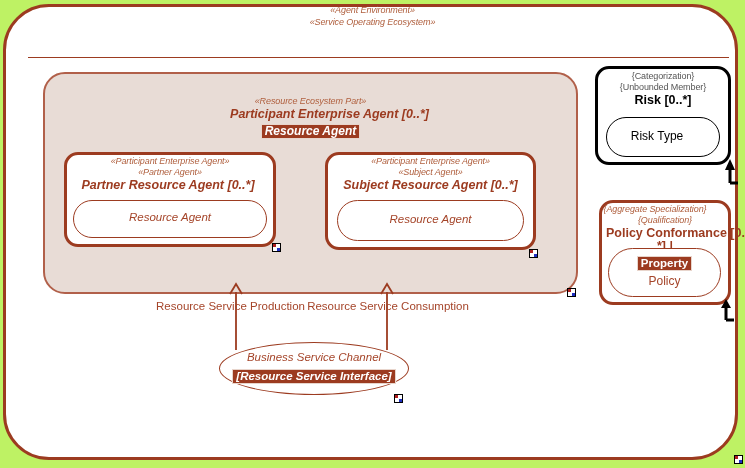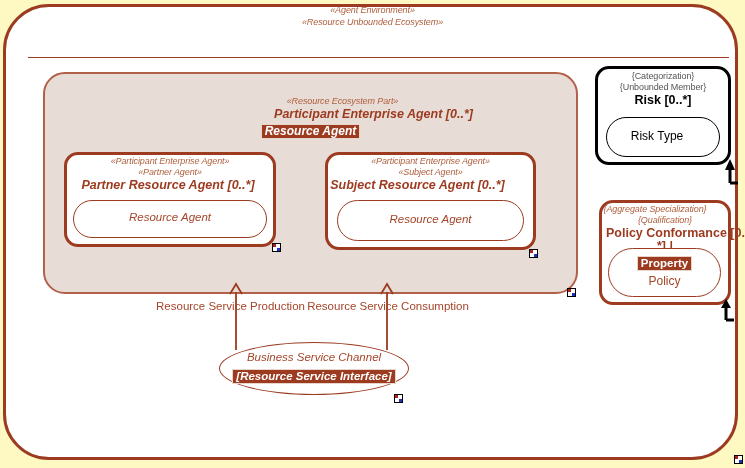--- a/index.html
+++ b/index.html
@@ -7,21 +7,21 @@
     padding: 0;
     background: #ffffff;
   }
   body {
     font-family: "Liberation Sans", sans-serif;
   }
   #canvas {
     position: relative;
     width: 745px;
     height: 468px;
-    background: #fef9c3;
+    background: #bef264;
     overflow: hidden;
   }
 
   
   .txt {
     position: absolute;
     text-align: center;
     color: #a03d23;
     line-height: 1.12;
     white-space: nowrap;
@@ -206,42 +206,42 @@
 </head>
 <body>
 
 <div id="canvas">
 
   <div class="outer-env">
     <div class="env-divider"></div>
   </div>
 
   <div class="txt stereo" style="left:0; top:5px; width:745px;">«Agent Environment»</div>
-  <div class="txt stereo" style="left:0; top:17px; width:745px;">«Resource Unbounded Ecosystem»</div>
+  <div class="txt stereo" style="left:0; top:17px; width:745px;">«Service Operating Ecosystem»</div>
 
   <div class="shaded-agent"></div>
 
-  <div class="txt stereo" style="left:43px; top:96px; width:535px;padding-left:32px;">«Resource Ecosystem Part»</div>
-  <div class="txt title" style="left:43px; top:107px; width:573px;padding-left:44px;">Participant Enterprise Agent [0..*]</div>
+  <div class="txt stereo" style="left:43px; top:96px; width:535px;">«Resource Ecosystem Part»</div>
+  <div class="txt title" style="left:43px; top:107px; width:573px;">Participant Enterprise Agent [0..*]</div>
   <div class="txt" style="left:43px; top:121px; width:535px;">
     <span class="hl" style="font-size:12px;">Resource Agent</span>
   </div>
 
   <div class="inner-box" id="partner-box"></div>
   <div class="txt stereo" style="left:64px; top:156px; width:212px;">«Participant Enterprise Agent»</div>
   <div class="txt stereo" style="left:64px; top:167px; width:212px;">«Partner Agent»</div>
   <div class="txt title" style="left:64px; top:178px; width:208px;">Partner Resource Agent [0..*]</div>
   <div class="inner-pill" id="partner-pill"></div>
   <div class="txt plain" style="left:73px; top:211px; width:194px;">Resource Agent</div>
   <div class="marker" style="left:272px; top:243px;"></div>
 
   <div class="inner-box" id="subject-box"></div>
   <div class="txt stereo" style="left:325px; top:156px; width:211px;">«Participant Enterprise Agent»</div>
   <div class="txt stereo" style="left:325px; top:167px; width:211px;">«Subject Agent»</div>
-  <div class="txt title" style="left:312px; top:178px; width:211px;">Subject Resource Agent [0..*]</div>
+  <div class="txt title" style="left:325px; top:178px; width:211px;">Subject Resource Agent [0..*]</div>
   <div class="inner-pill" id="subject-pill"></div>
   <div class="txt plain" style="left:337px; top:213px; width:187px;">Resource Agent</div>
   <div class="marker" style="left:529px; top:249px;"></div>
 
   <div class="marker" style="left:567px; top:288px;"></div>
 
   <div class="risk-box"></div>
   <div class="txt blackstereo" style="left:595px; top:71px; width:136px;">{Categorization}</div>
   <div class="txt blackstereo" style="left:595px; top:82px; width:136px;">{Unbounded Member}</div>
   <div class="txt blacktitle" style="left:595px; top:93px; width:136px;">Risk [0..*]</div>

